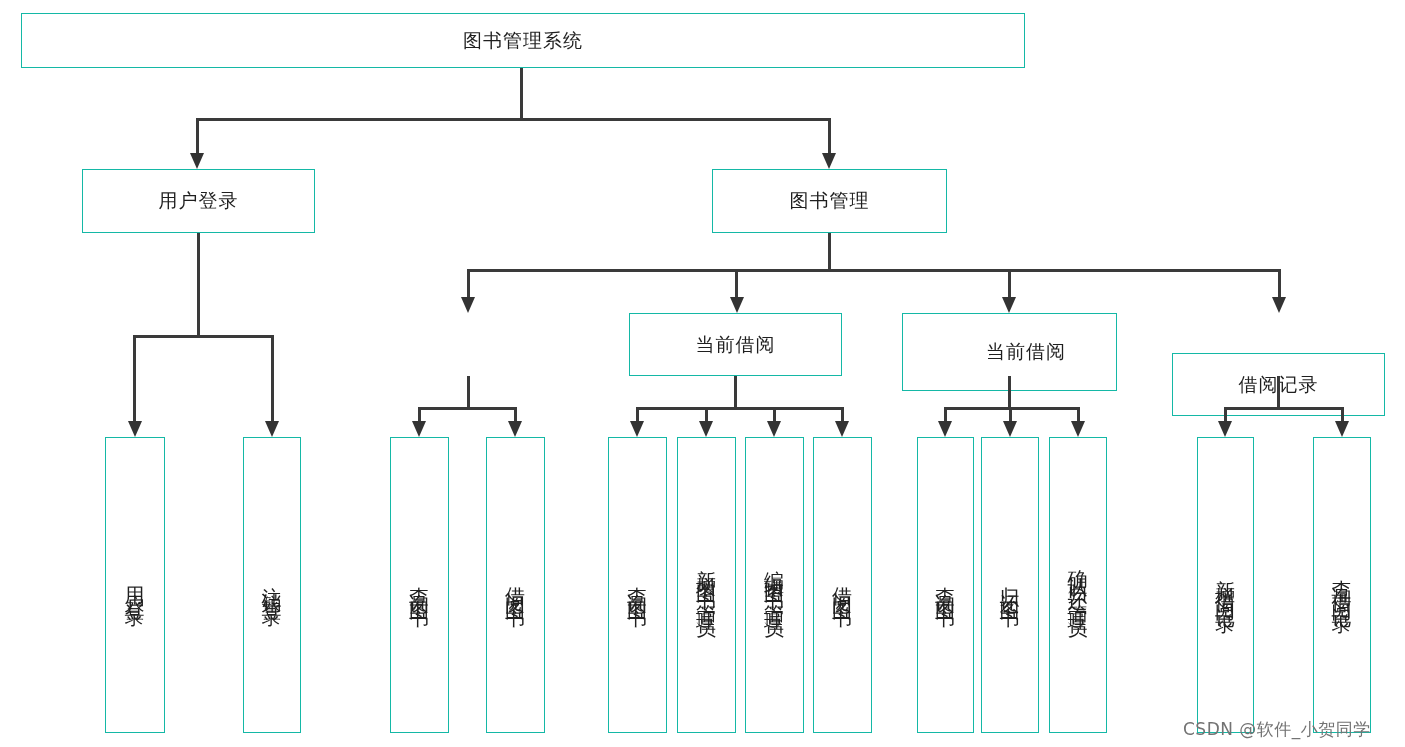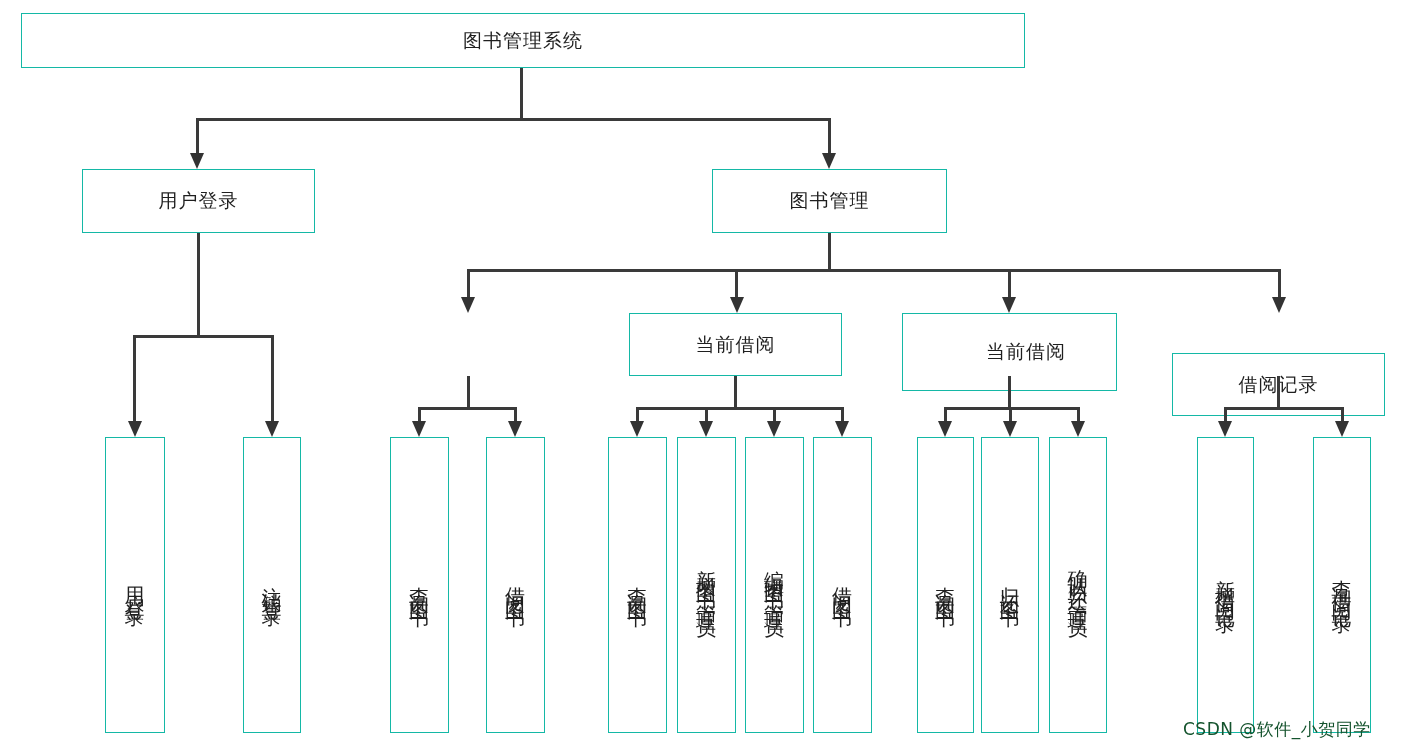--- a/index.html
+++ b/index.html
@@ -20,21 +20,21 @@
   }
   .line{position:absolute;background:#3a3a3a;}
   .vl{width:3px;}
   .hl{height:3px;}
   .arrow{
     position:absolute;width:0;height:0;
     border-left:7px solid transparent;border-right:7px solid transparent;
     border-top:16px solid #333333;
   }
   .watermark{
-    position:absolute;left:1183px;top:718px;font-size:17px;color:#14532d;
+    position:absolute;left:1183px;top:718px;font-size:17px;color:#737373;
     letter-spacing:0.5px;white-space:nowrap;z-index:5;
   }
 </style>
 </head>
 <body>
 
 <div class="canvas">
 
   <div class="node" style="left:21px;top:13px;width:1004px;height:55px;">
     <span class="h-label">图书管理系统</span>

